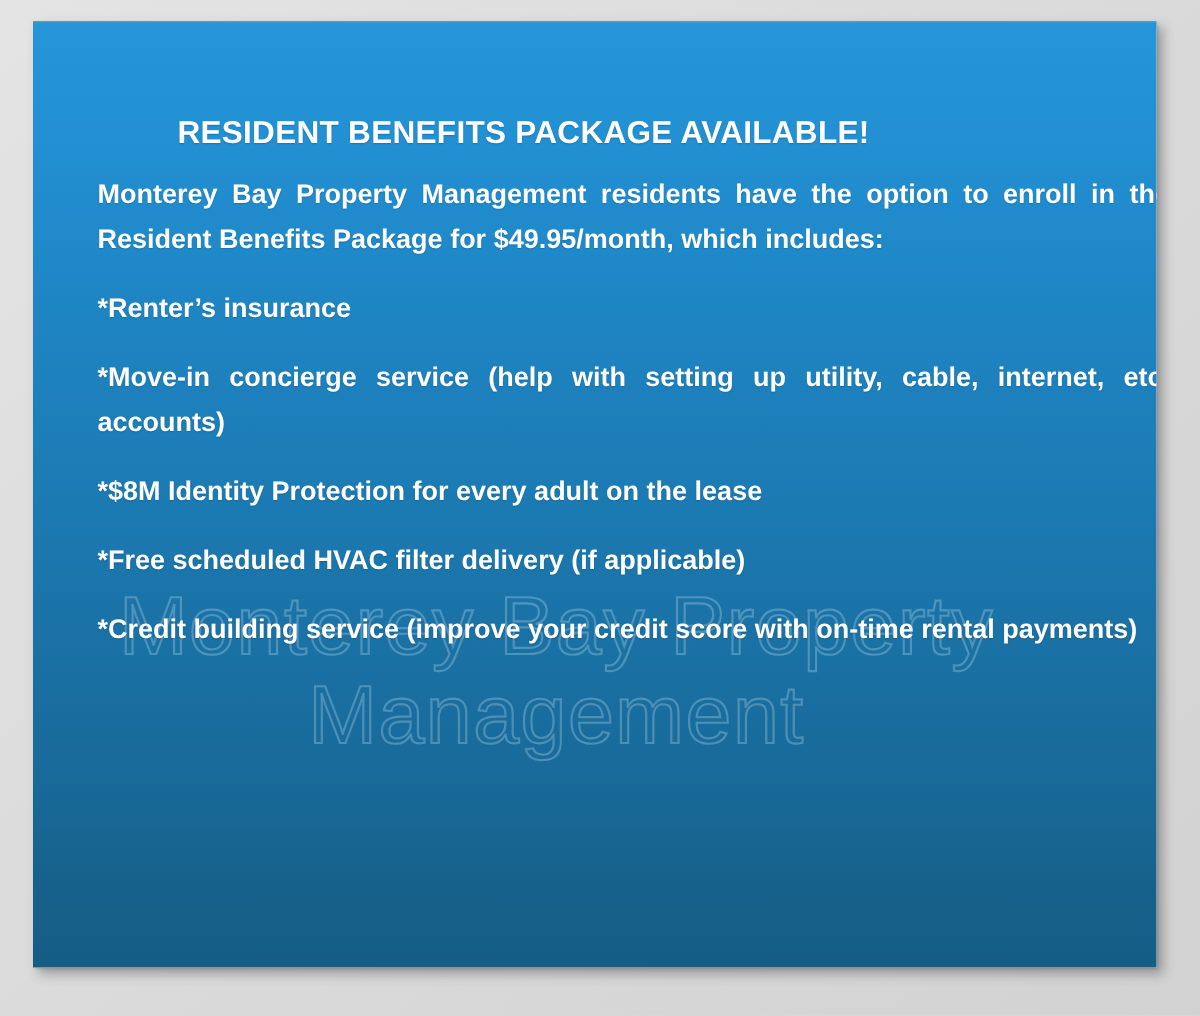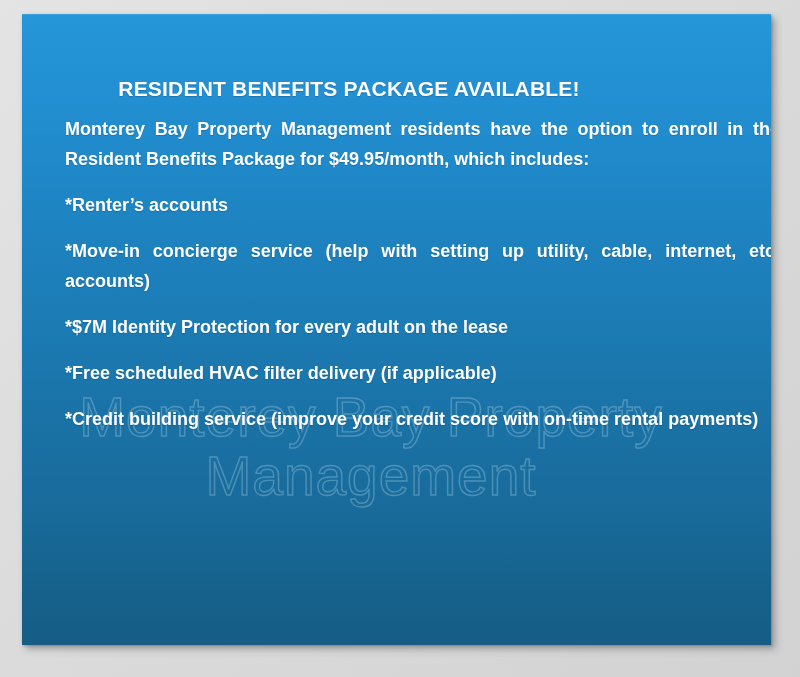--- a/index.html
+++ b/index.html
@@ -141,25 +141,25 @@
 Management</div>
 
     <div class="content">
 
       <div class="headline">RESIDENT BENEFITS PACKAGE AVAILABLE!</div>
 
       <div class="body-block">
 
         <p class="para">Monterey Bay Property Management residents have the option to enroll in the Resident Benefits Package for $49.95/month, which includes:</p>
 
-        <p class="para gap nojust">*Renter’s accounts</p>
+        <p class="para gap nojust">*Renter’s insurance</p>
 
         <p class="para gap">*Move-in concierge service (help with setting up utility, cable, internet, etc. accounts)</p>
 
-        <p class="para gap nojust">*$7M Identity Protection for every adult on the lease</p>
+        <p class="para gap nojust">*$8M Identity Protection for every adult on the lease</p>
 
         <p class="para gap nojust">*Free scheduled HVAC filter delivery (if applicable)</p>
 
         <p class="para gap">*Credit building service (improve your credit score with on-time rental payments)</p>
 
 
 
       </div>
     </div>
   </div>

